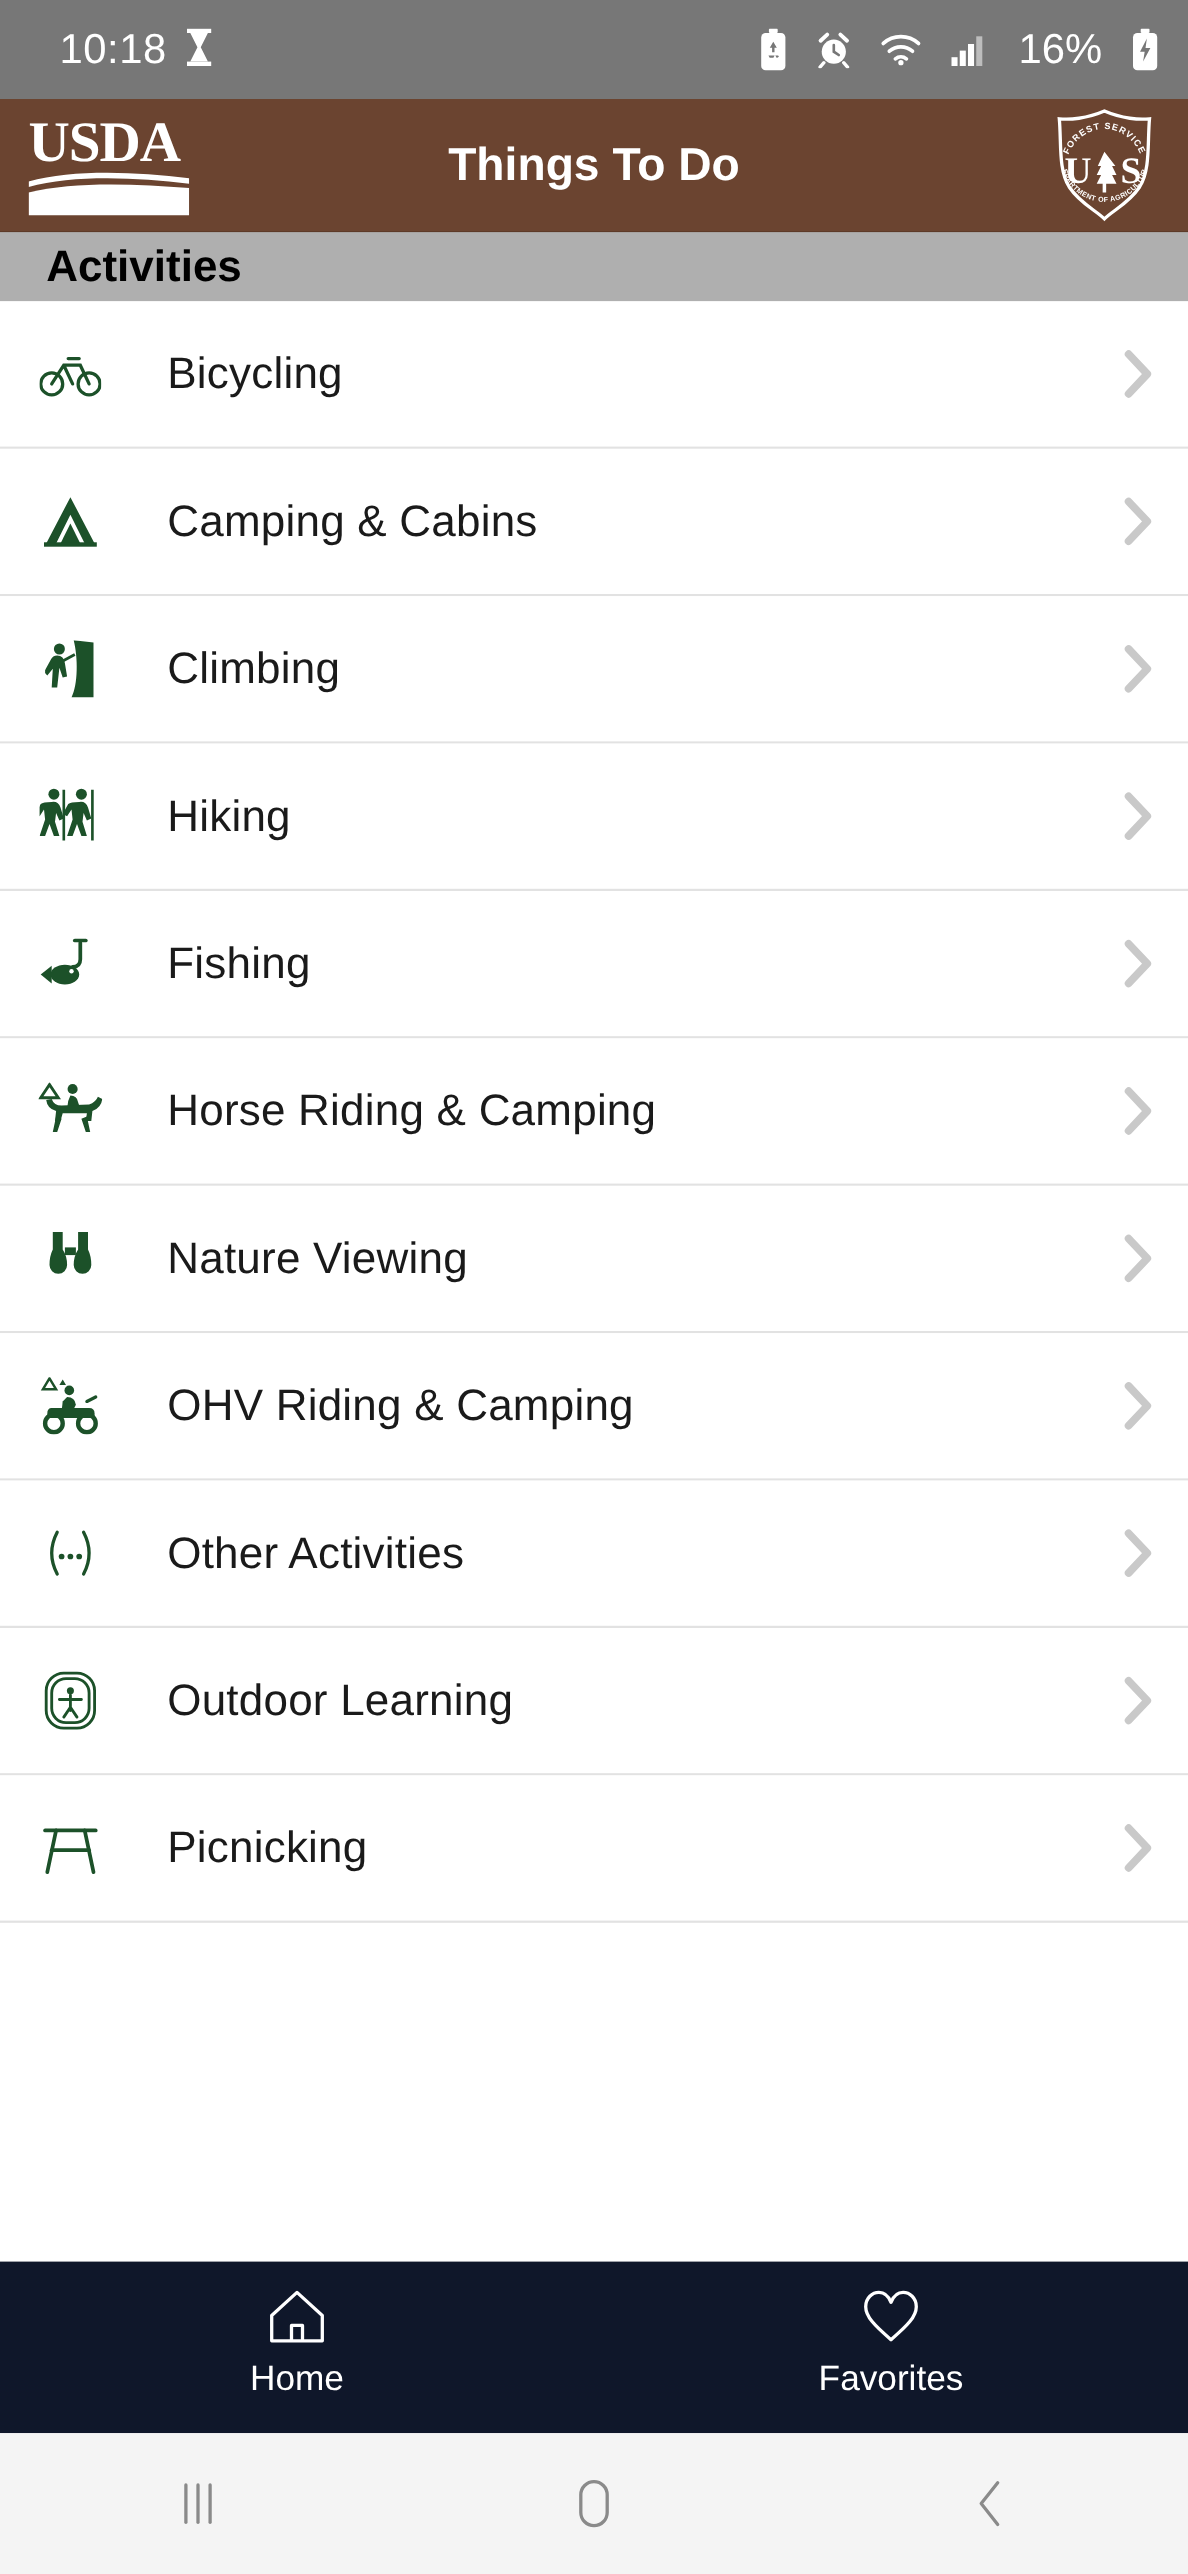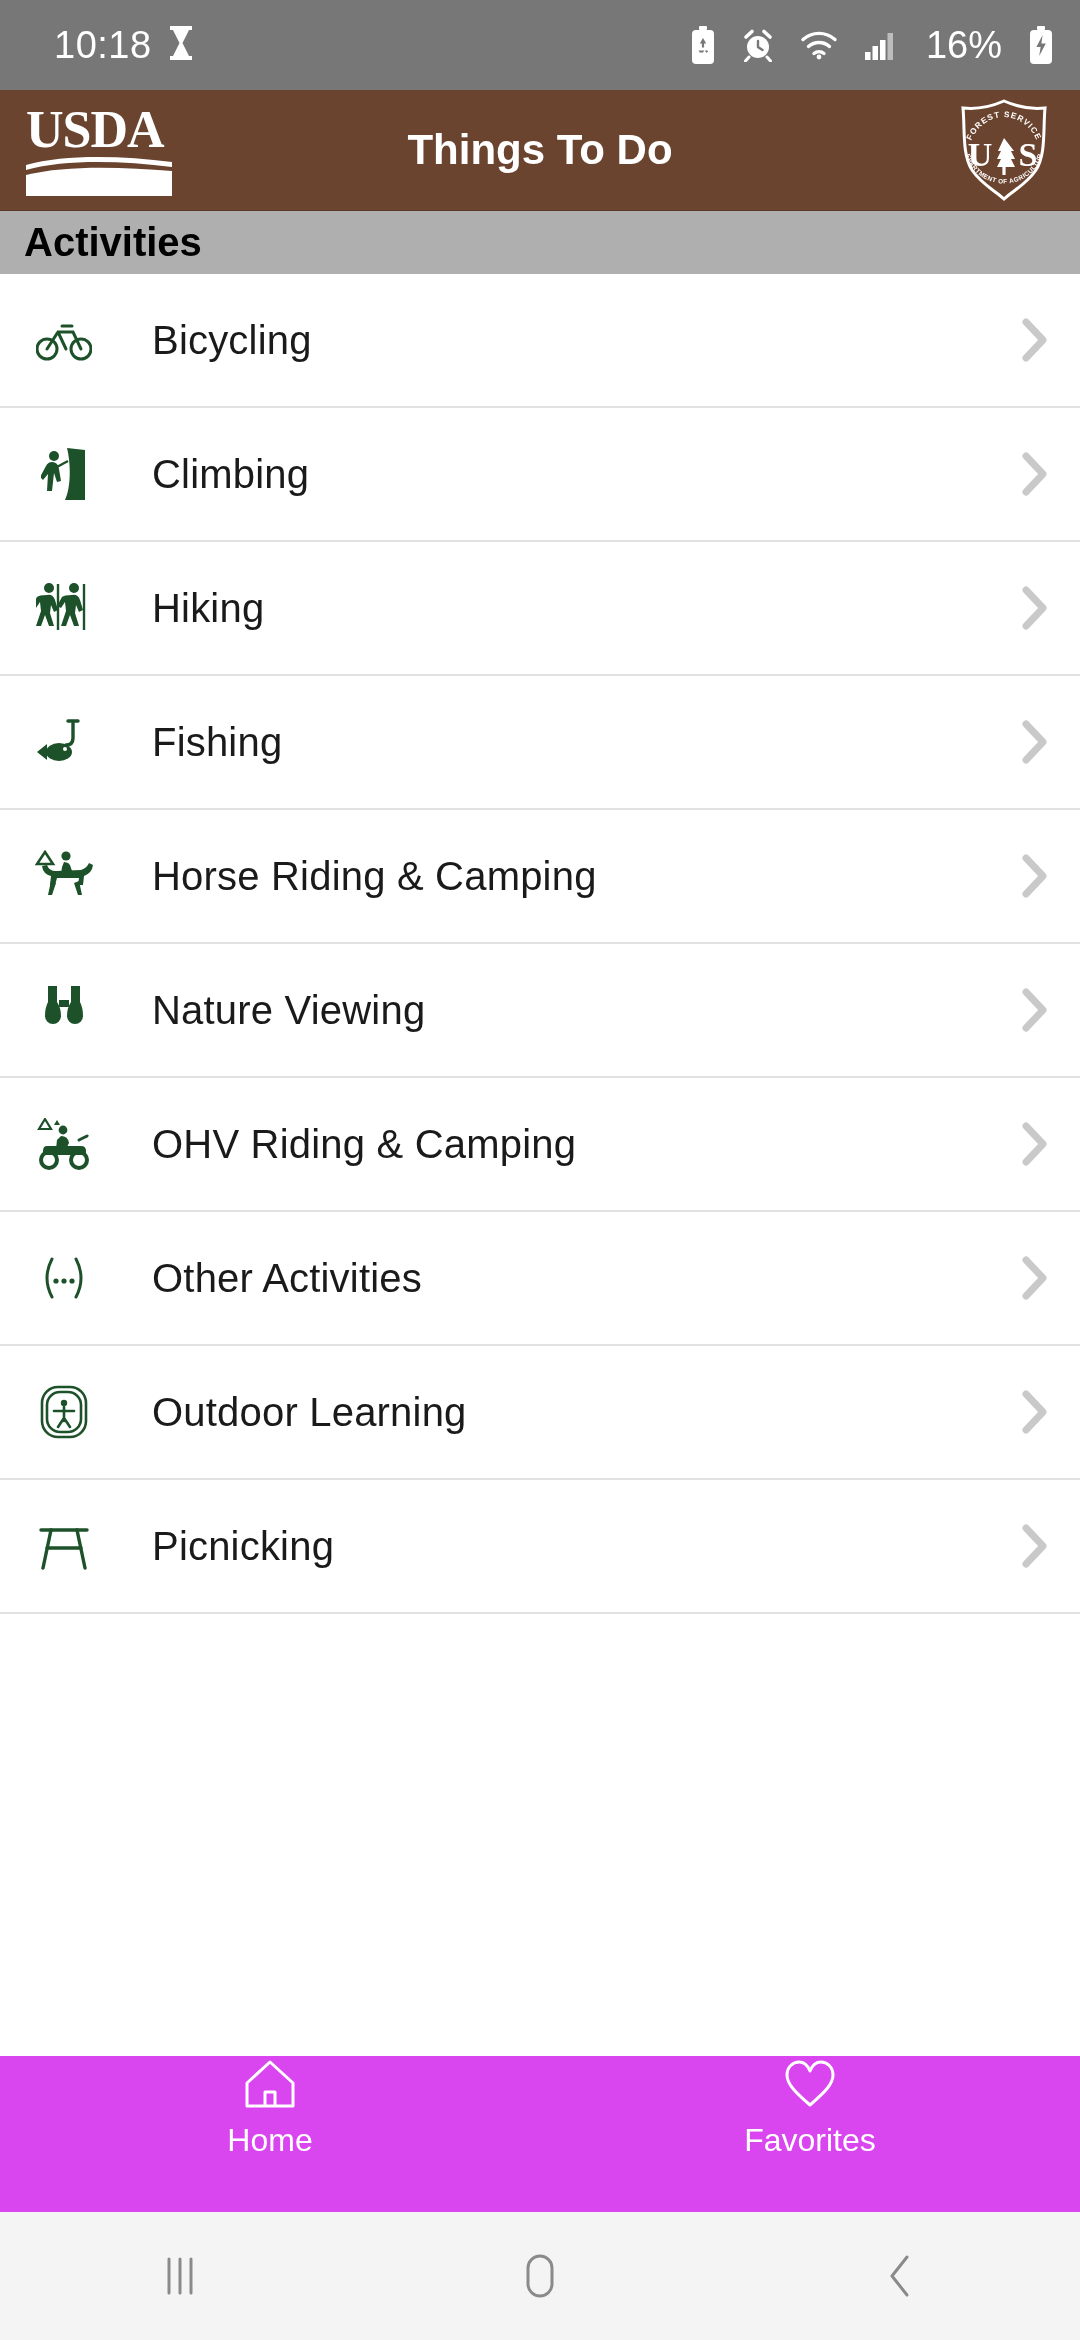--- a/index.html
+++ b/index.html
@@ -38,21 +38,21 @@
   .usda-hills { position:absolute; left:2px; top:52px; width:146px; height:40px; }
   .appbar-title {
     position:absolute; left:0; right:0; text-align:center;
     font-size:42px; font-weight:700; color:#ffffff; pointer-events:none;
   }
   .fs-shield { width:100px; height:104px; }
 
   
   .section-header {
     flex:0 0 64px; background:#AFAFAF; display:flex; align-items:center;
-    padding-left:24px; border-top:1px solid #5d3a28;
+    padding-left:42px; border-top:1px solid #5d3a28;
   }
   .section-header-text { font-size:40px; font-weight:700; color:#000000; }
 
   
   .list { flex:1 1 auto; background:#ffffff; overflow:hidden; }
   .row {
     height:134px; display:flex; align-items:center;
     border-bottom:2px solid #e2e2e2; background:#ffffff;
     padding:0 30px 0 26px;
   }
@@ -62,21 +62,22 @@
   }
   .row-icon svg { display:block; }
   .row-label {
     flex:1 1 auto; font-size:40px; color:#1a1a1a;
     padding-left:50px; letter-spacing:.2px;
   }
   .row-chevron { flex:0 0 40px; display:flex; align-items:center; justify-content:flex-end; }
 
   
   .tabbar {
-    flex:0 0 156px; background:#d946ef; display:flex; align-items:flex-start;
+    flex:0 0 156px; background:#0f172a; display:flex; align-items:flex-start;
+    padding-top:22px;
   }
   .tab { flex:1 1 0; display:flex; flex-direction:column; align-items:center; gap:10px; }
   .tab-icon { height:56px; display:flex; align-items:center; justify-content:center; }
   .tab-label { font-size:32px; color:#ffffff; }
 
   
   .navbar {
     flex:0 0 128px; background:#f4f4f4; display:flex;
     align-items:center; justify-content:space-around;
   }
@@ -189,20 +190,35 @@
         </svg>
       </span>
       <span class="row-label">Bicycling</span>
       <span class="row-chevron">
         <svg width="30" height="46" viewBox="0 0 30 46" fill="none" stroke="#c9c9c9" stroke-width="7" stroke-linecap="round" stroke-linejoin="round">
             <path d="M6 5 L23 23 L6 41"></path>
           </svg>
       </span>
     </div>
 
+    <div class="row">
+      <span class="row-icon">
+        <svg width="50" height="48" viewBox="0 0 50 48" fill="#1C5129">
+          <path d="M25 2 L47 44 H38 L25 18 L12 44 H3 Z"></path>
+          <path d="M25 26 L34 44 H16 Z"></path>
+          <rect x="1" y="43" width="48" height="4"></rect>
+        </svg>
+      </span>
+      <span class="row-label">Camping &amp; Cabins</span>
+      <span class="row-chevron">
+        <svg width="30" height="46" viewBox="0 0 30 46" fill="none" stroke="#c9c9c9" stroke-width="7" stroke-linecap="round" stroke-linejoin="round">
+            <path d="M6 5 L23 23 L6 41"></path>
+          </svg>
+      </span>
+    </div>
 
     <div class="row">
       <span class="row-icon">
         <svg width="46" height="52" viewBox="0 0 46 52" fill="#1C5129">
           <path d="M26 0 L44 2 L44 52 L24 52 C30 40 30 16 26 0 Z"></path>
           <circle cx="13" cy="8" r="5"></circle>
           <path d="M11 14 q6 0 7 7 l2 12 l-4 1 l-3 -9 l-2 18 h-5 l1 -17 l-5 6 l-3 -3 l6 -11 q2 -4 6 -4 Z"></path>
           <path d="M14 20 L27 13" stroke="#1C5129" stroke-width="2.5"></path>
         </svg>
       </span>

